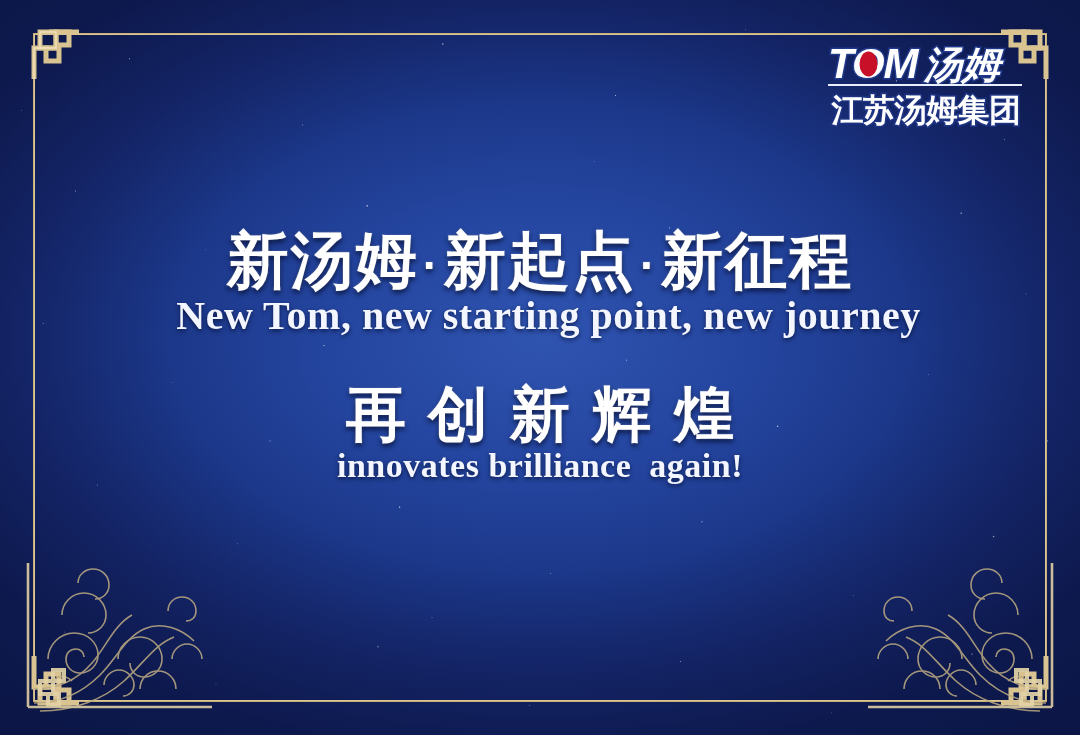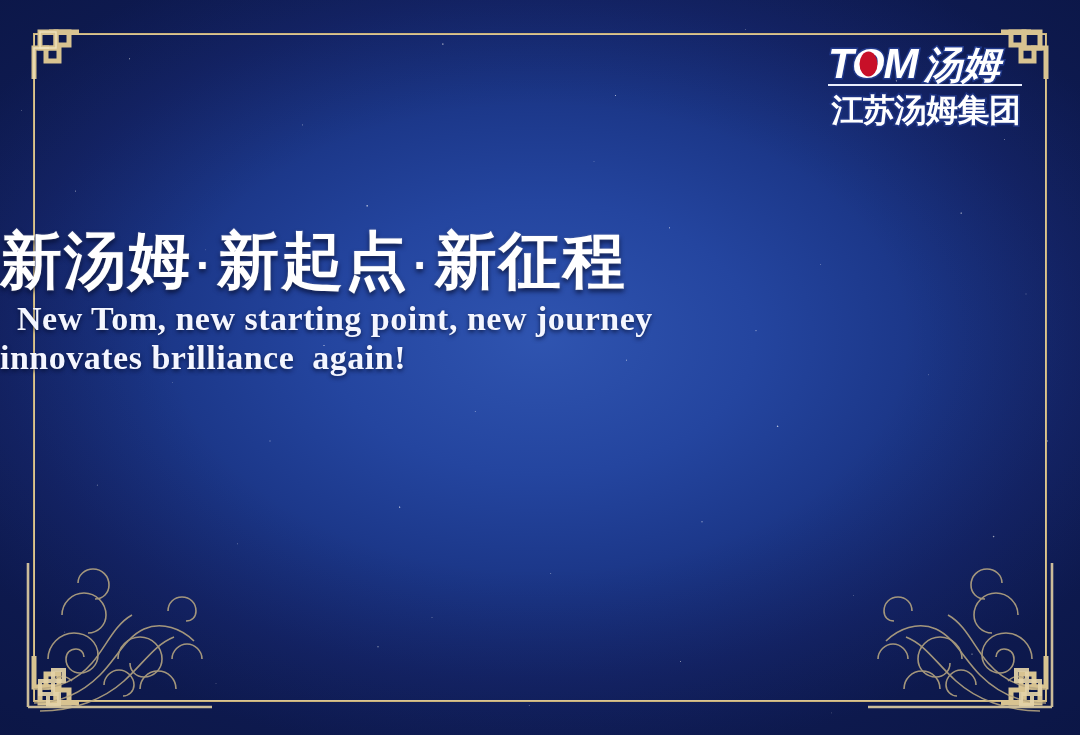--- a/index.html
+++ b/index.html
@@ -100,41 +100,41 @@
     width:196px;
     text-align:center;
     pointer-events:auto;
   }
   .logo-top{display:block;width:100%;height:46px;}
   .logo-bottom{display:block;width:100%;height:40px;margin-top:2px;}
 
   
   .content{
     position:absolute;left:0;right:0;top:228px;
+    text-align:center;
   }
   .cn-line1{
     font-family:"Liberation Sans",sans-serif;
     font-weight:bold;
     font-size:62px;
     line-height:1.05;
     color:#ffffff;
     letter-spacing:2px;
     text-shadow:0 3px 5px rgba(3,10,40,.75), 0 0 2px rgba(255,255,255,.35);
     white-space:nowrap;
   }
   .cn-line1 .dot{
     font-size:46px;
     vertical-align:middle;
     padding:0 4px;
   }
   .en-line1{
-    margin-top:6px;
     font-family:"Liberation Serif",serif;
     font-weight:bold;
-    font-size:34px;
+    font-size:40px;
     line-height:1.15;
     color:#f4f6ff;
     letter-spacing:.5px;
     text-shadow:0 2px 4px rgba(3,10,40,.7);
     white-space:nowrap;
     padding-left:17px;
   }
   .cn-line2{
     margin-top:44px;
     font-family:"Liberation Sans",sans-serif;
@@ -288,17 +288,18 @@
       <text x="98" y="31" text-anchor="middle" font-family="Liberation Sans, sans-serif" font-weight="bold" font-size="32" fill="#ffffff" stroke="#1d3280" stroke-width="3.4" paint-order="stroke" letter-spacing="-0.5">江苏汤姆集团</text>
     </svg>
 
   </div>
 
   <div class="content">
     <div class="cn-line1"><span>新汤姆</span><span class="dot">·</span><span>新起点</span><span class="dot">·</span><span>新征程</span></div>
 
     <div class="en-line1">New Tom, new starting point, new journey</div>
 
+    <div class="cn-line2">再创新辉煌</div>
 
     <div class="en-line2">innovates brilliance  again!</div>
   </div>
 
 </div>
 
 </body></html>

